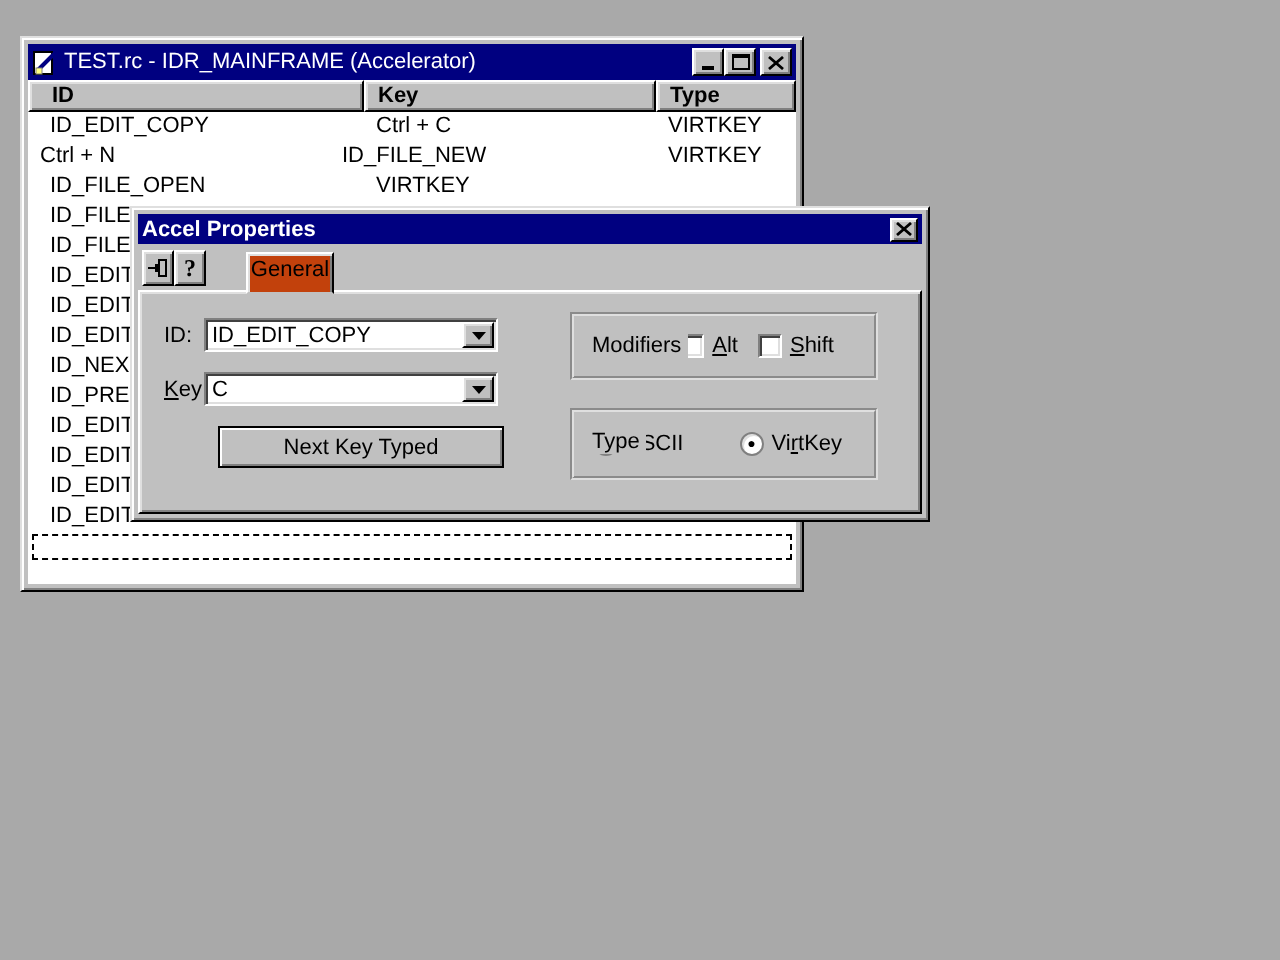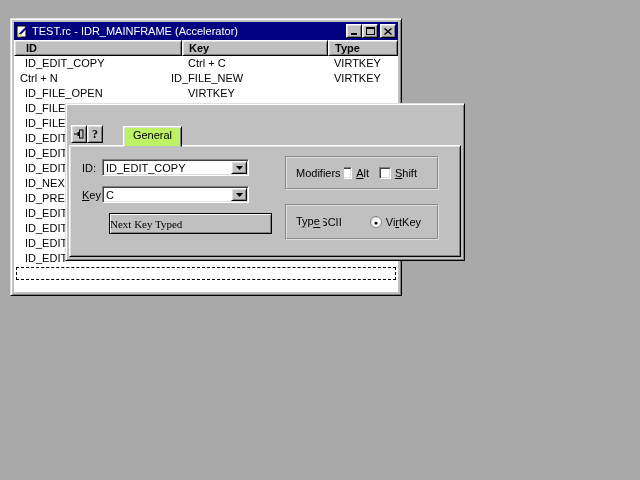--- a/index.html
+++ b/index.html
@@ -56,46 +56,46 @@
   .dlg-titlebar {
     position:absolute; left:3px; top:3px; right:3px; height:15px;
     background:#000080; display:flex; align-items:center; padding:0 2px;
   }
   .dlg-title { color:#fff; font-weight:bold; font-size:11px; flex:1; white-space:nowrap; }
   .dlg-close { width:14px; height:12px; }
   .tool-btn { position:absolute; width:16px; height:18px; display:flex; align-items:center; justify-content:center; }
   .pin-btn  { left:5px;  top:21px; }
   .help-btn { left:21px; top:21px; font-weight:bold; font-family:"Liberation Serif", serif; font-size:12px; }
   .tab {
-    position:absolute; left:57px; top:22px; width:59px; height:21px; z-index:3;
-    background:#bef264; display:flex; align-items:center; justify-content:center;
+    position:absolute; left:57px; top:22px; width:44px; height:21px; z-index:3;
+    background:#c2410c; display:flex; align-items:center; justify-content:center;
     border:1px solid; border-color:#fff #000 #c0c0c0 #fff;
     box-shadow: inset 1px 1px 0 #dfdfdf, inset -1px 0 0 #808080;
     padding-bottom:3px;
   }
   .tab-panel {
     position:absolute; left:3px; right:3px; top:41px; bottom:3px;
     background:#c0c0c0;
     border:1px solid; border-color:#fff #000 #000 #fff;
     box-shadow: inset 1px 1px 0 #dfdfdf, inset -1px -1px 0 #808080;
   }
   .lbl { position:absolute; line-height:11px; }
   .lbl-id  { left:12px; top:17px; }
   .lbl-key { left:12px; top:44px; }
   .combo { position:absolute; height:17px; }
   .combo-id  { left:32px; top:13px; width:147px; }
   .combo-key { left:32px; top:40px; width:147px; }
   .combo-text { position:absolute; left:3px; top:2px; right:19px; height:12px; line-height:12px; background:#fff; overflow:hidden; white-space:nowrap; }
   .combo-btn { position:absolute; right:1px; top:1px; bottom:1px; width:16px; display:flex; align-items:center; justify-content:center; }
   .next-key {
-    position:absolute; left:39px; top:67px; width:163px; height:21px;
-    display:flex; align-items:center; justify-content:flex-start;
+    position:absolute; left:39px; top:67px; width:143px; height:21px;
+    display:flex; align-items:center; justify-content:center;
     background:#c0c0c0; border:1px solid #000;
     box-shadow: inset 1px 1px 0 #fff, inset -1px -1px 0 #808080;
-    font-family:Liberation Serif, serif; font-size:11px;
+    font-family:Liberation Sans, sans-serif; font-size:11px;
   }
   .group { position:absolute; border:2px groove #dfdfdf; }
   .group-modifiers { left:215px; top:10px; width:154px; height:34px; }
   .group-type      { left:215px; top:58px; width:154px; height:36px; }
   .group-label { position:absolute; top:-7px; left:6px; background:#c0c0c0; padding:0 3px; line-height:12px;margin-top:16px; }
   .group-row { display:flex; align-items:center; height:100%; padding-left:10px; gap:10px; }
   .group-type .group-row { gap:28px; }
   .check-item { display:flex; align-items:center; gap:4px; white-space:nowrap; }
   .checkbox {
     width:12px; height:12px; flex:0 0 12px; background:#fff;
@@ -216,20 +216,28 @@
             <div class="lcell c-id">ID_EDIT</div>
             <div class="lcell c-key"></div>
             <div class="lcell c-type"></div>
           </div>
         </div>
       <div class="new-row"></div>
     </div>
   </div>
 
   <div class="dialog raised">
+    <div class="dlg-titlebar" style="background: rgb(0, 0, 128);">
+      <span class="dlg-title">Accel Properties</span>
+      <span class="tb-btn btn3d dlg-close" style="display:flex;align-items:center;justify-content:center;">
+        <svg width="8" height="7" viewBox="0 0 8 7">
+          <path d="M0.5 0.5 L7.5 6.5 M7.5 0.5 L0.5 6.5" stroke="#000" stroke-width="1.4"></path>
+        </svg>
+      </span>
+    </div>
 
     <span class="tool-btn btn3d pin-btn">
       <svg width="12" height="12" viewBox="0 0 12 12">
         <path d="M1 6 H4.5" stroke="#000" stroke-width="1"></path>
         <rect x="4.5" y="4" width="2" height="4" fill="#000"></rect>
         <rect x="6.5" y="2" width="3.5" height="8" fill="#c0c0c0" stroke="#000"></rect>
       </svg>
     </span>
     <span class="tool-btn btn3d help-btn">
       <span>?</span>

